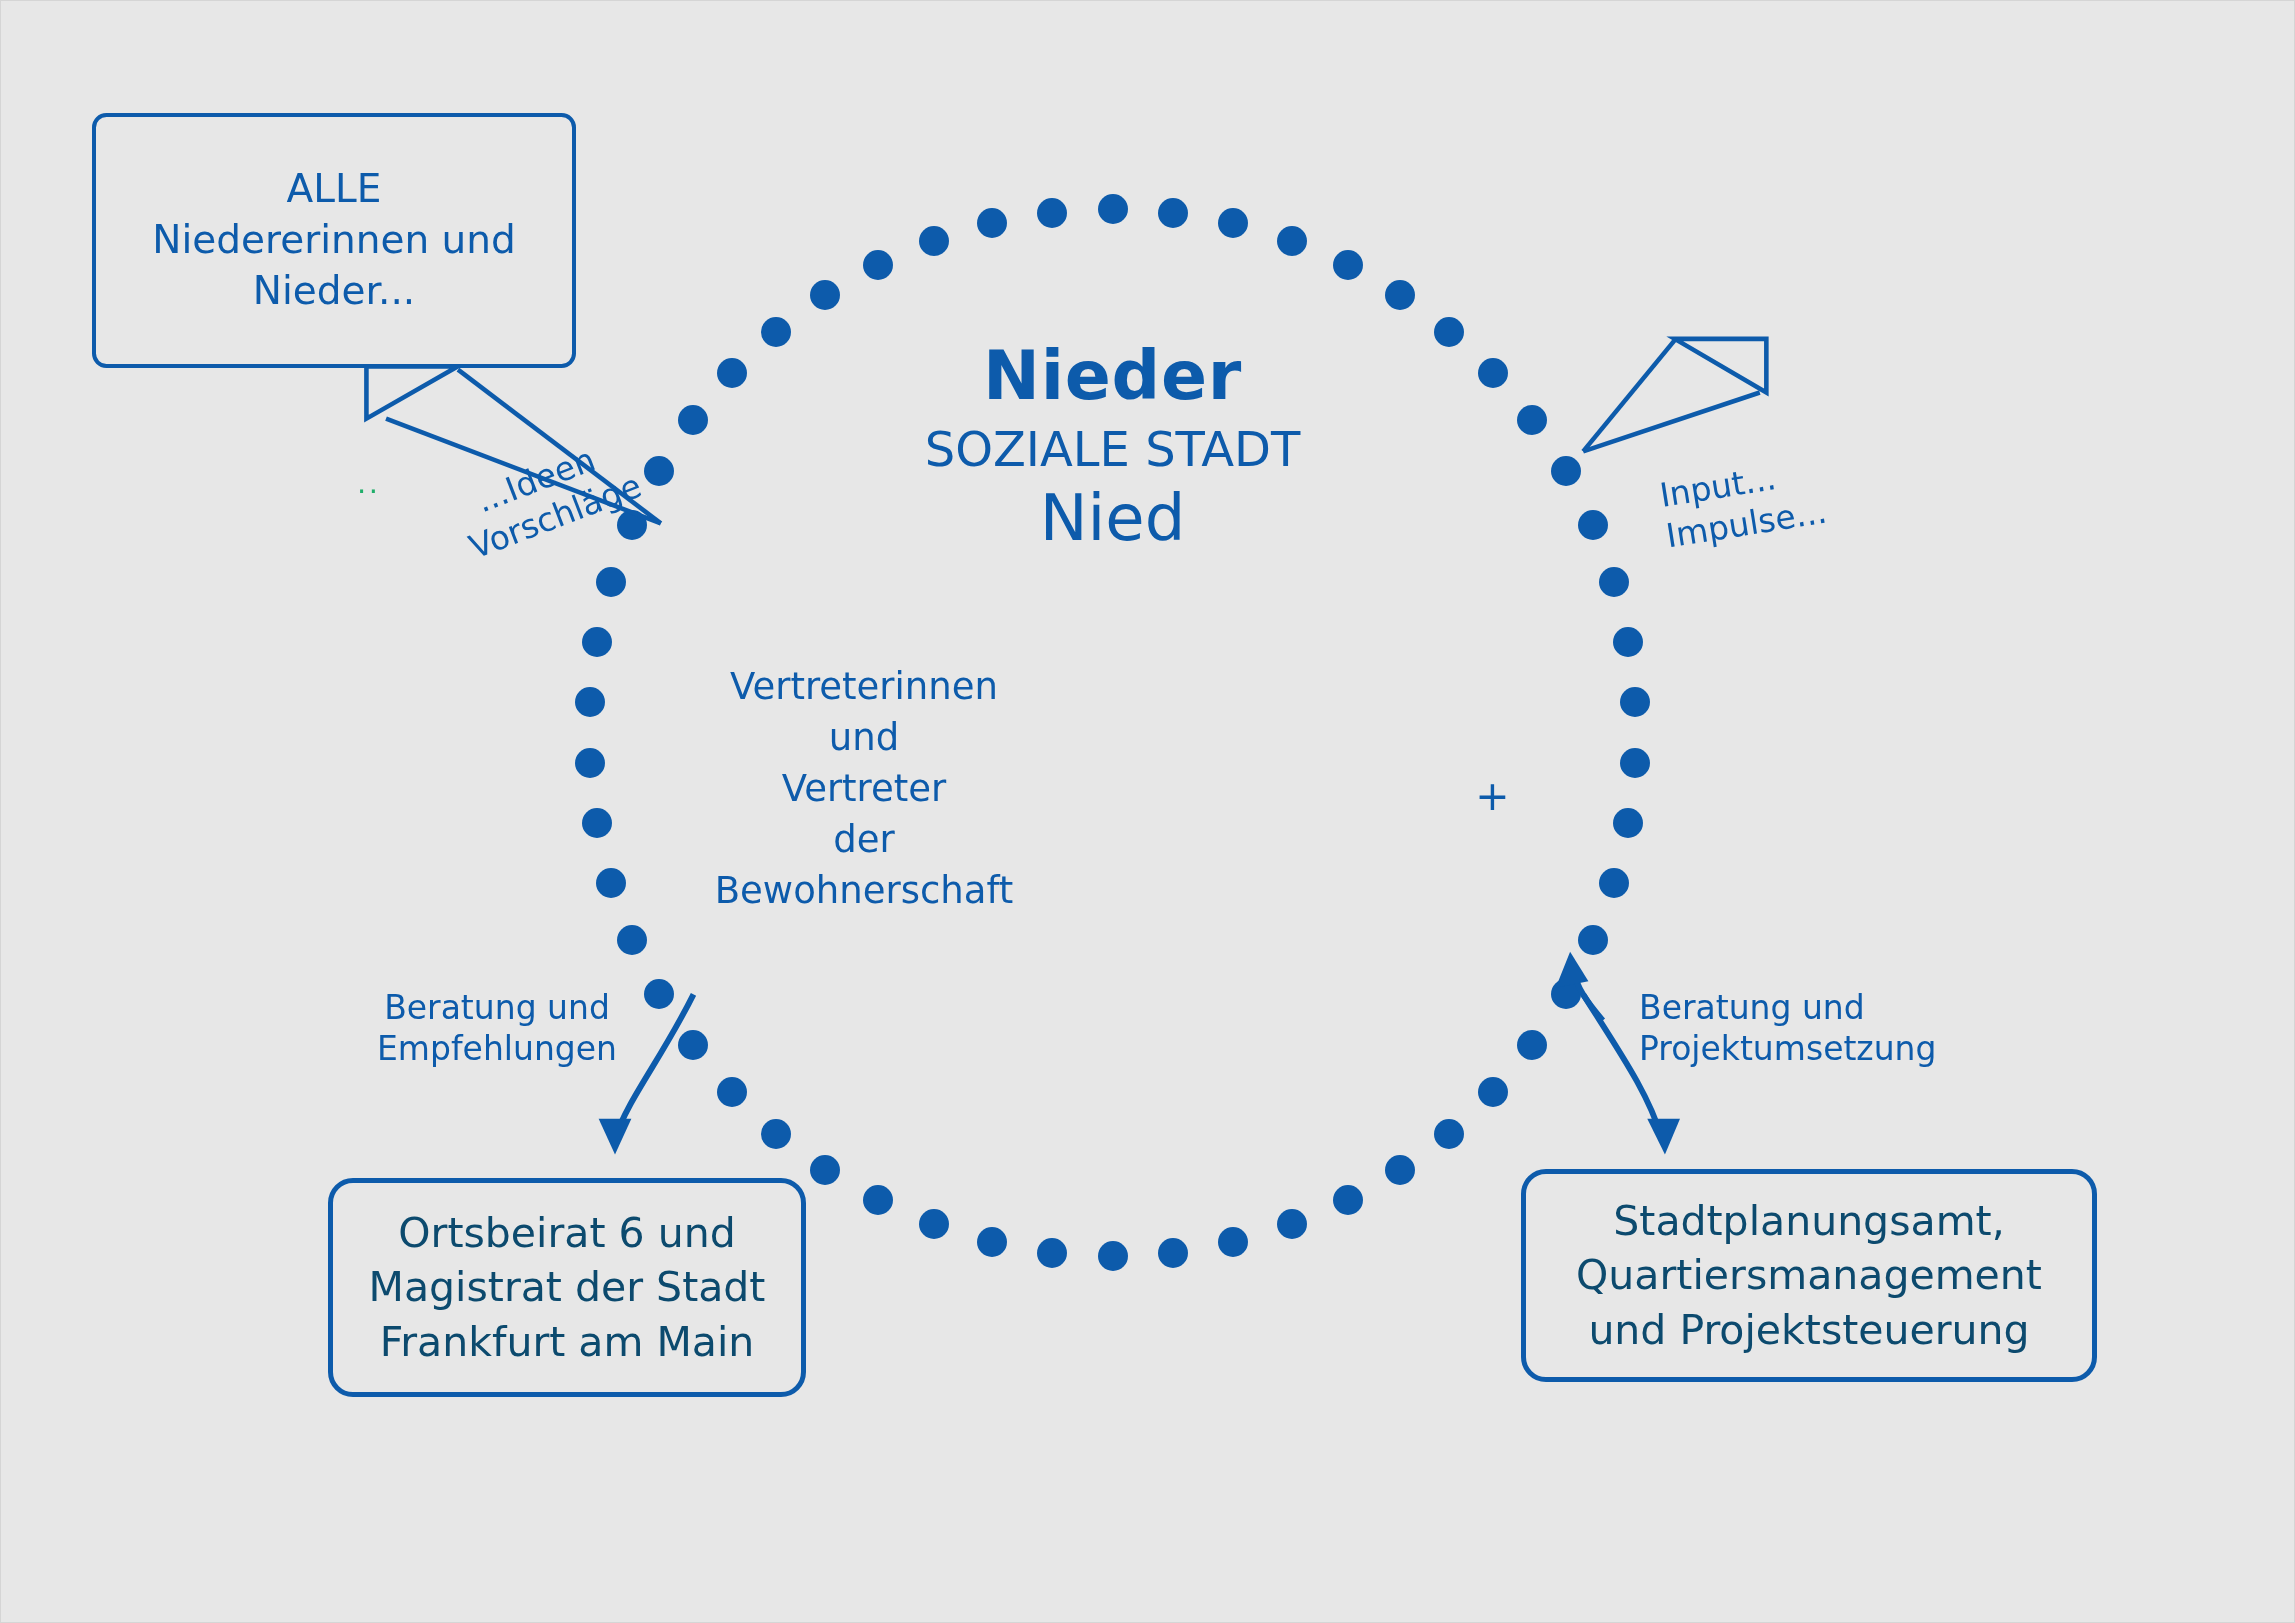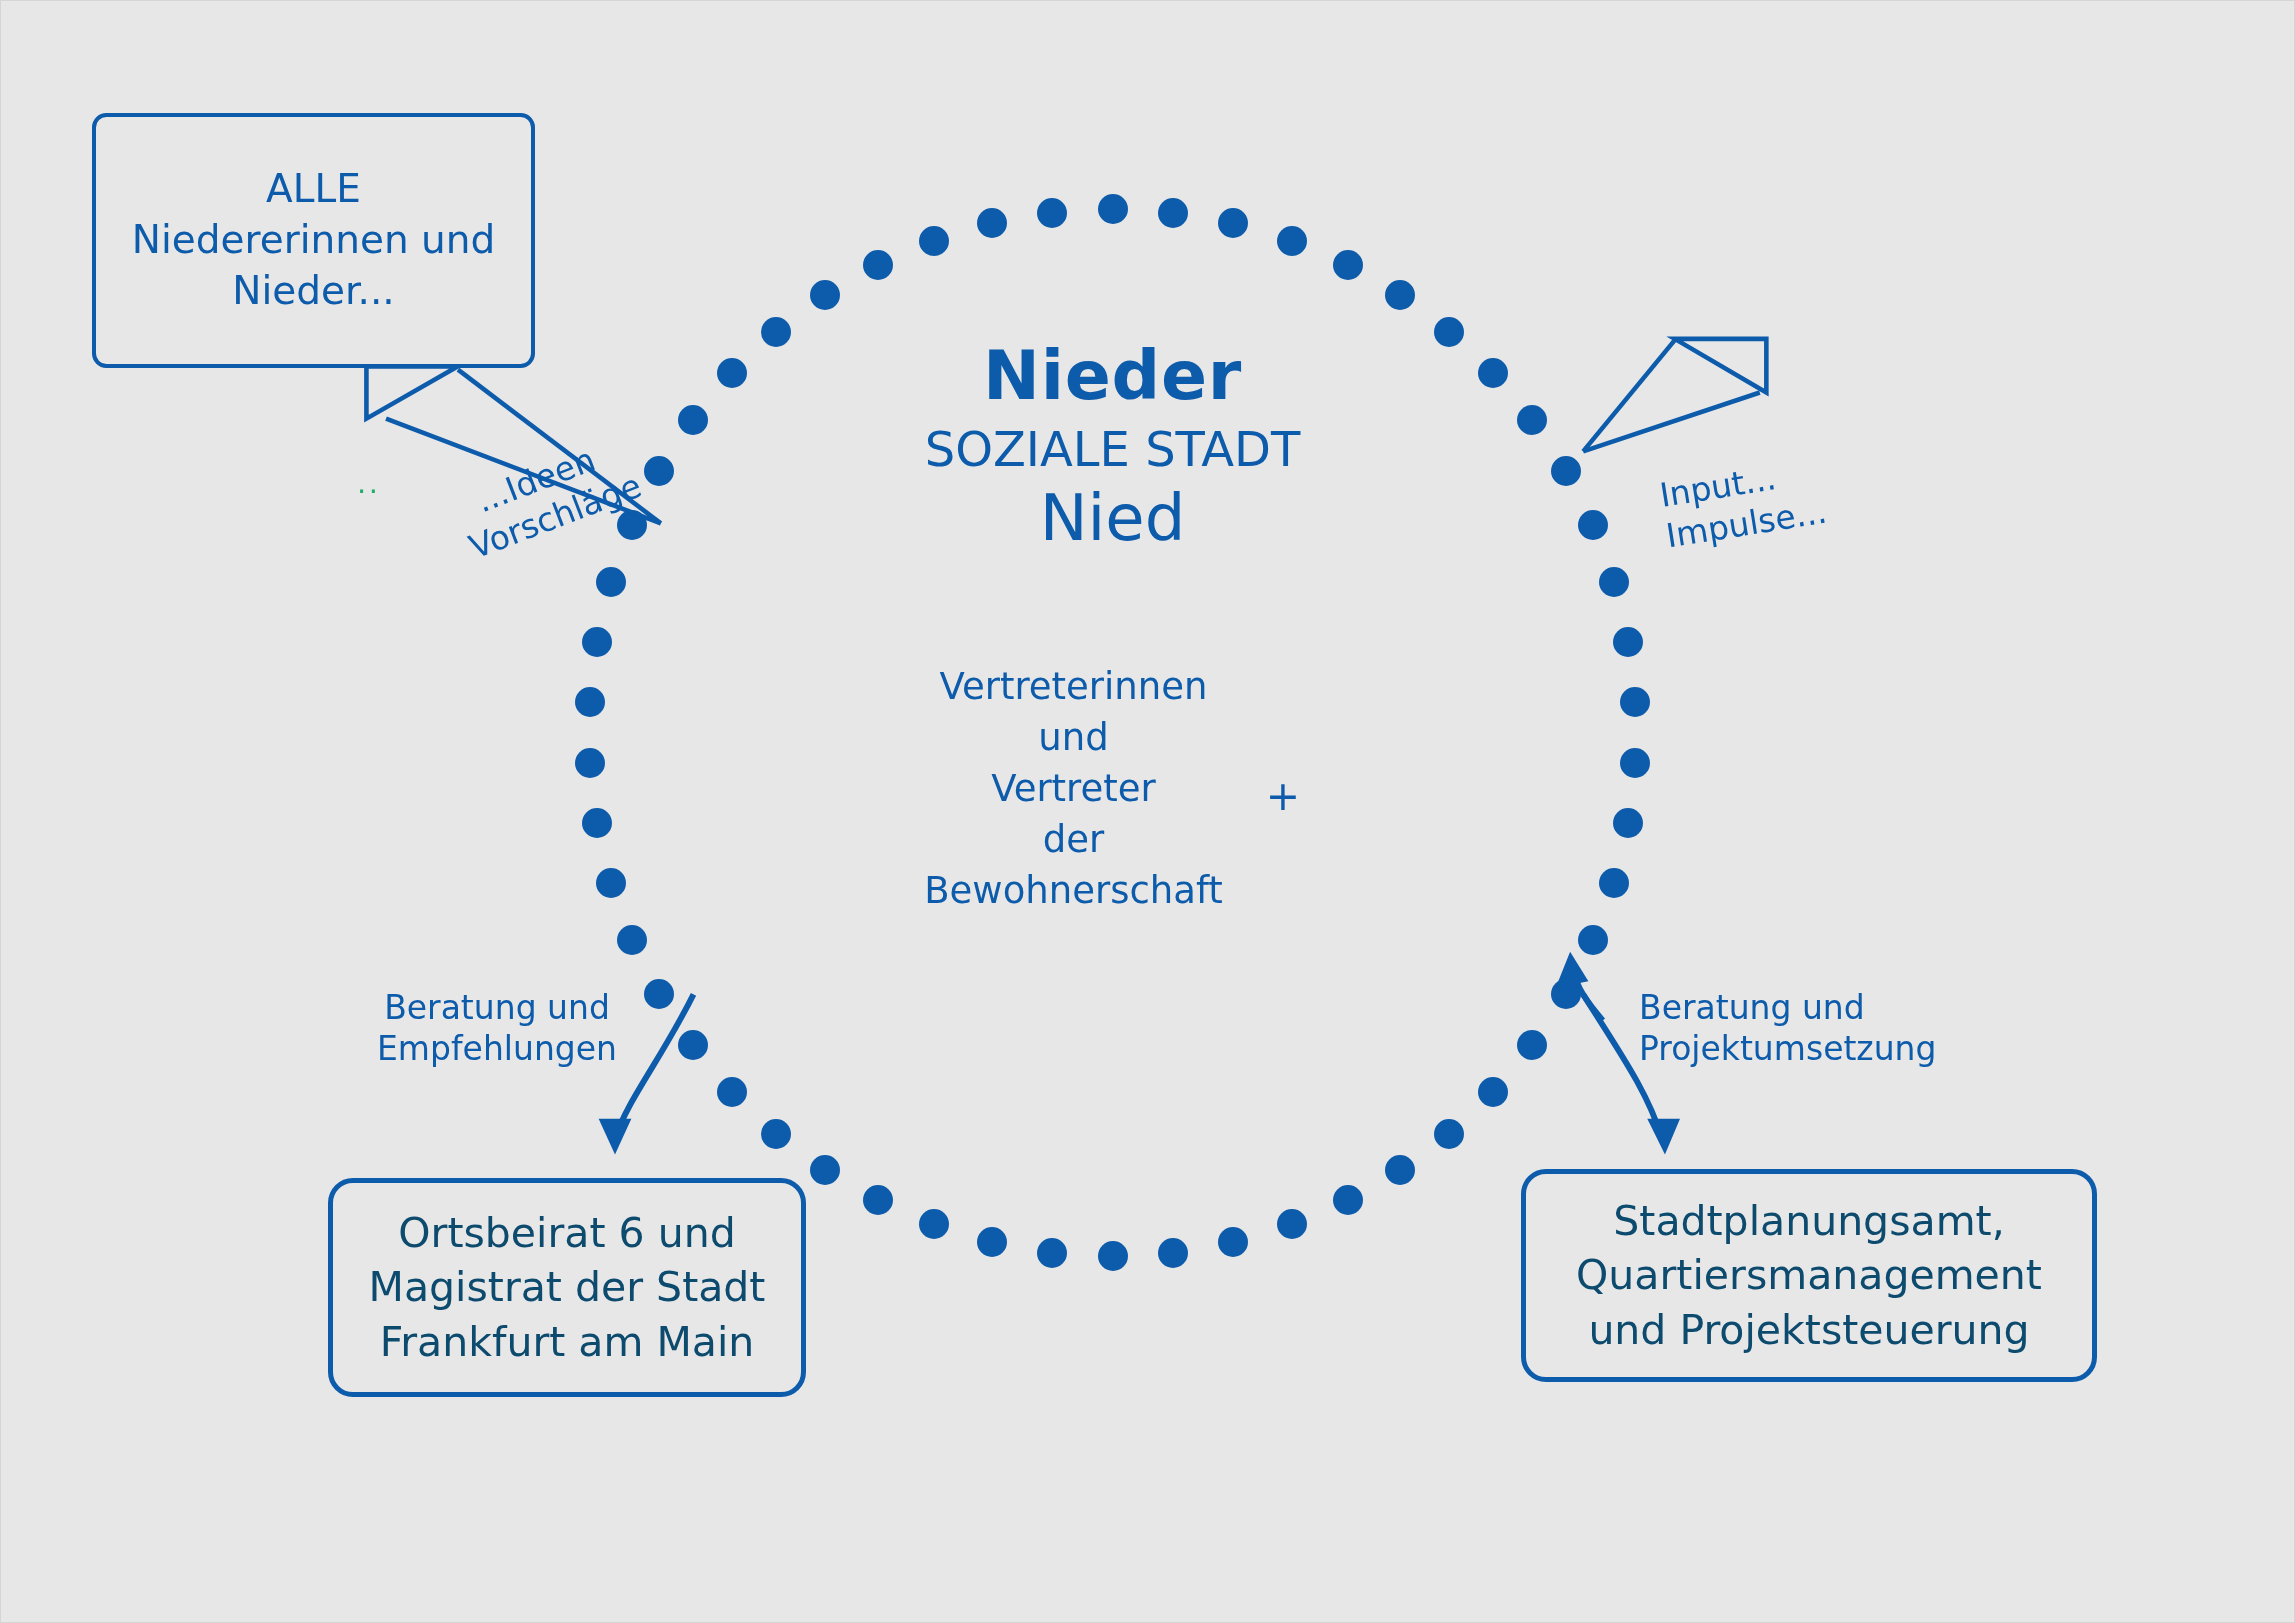--- a/index.html
+++ b/index.html
@@ -71,21 +71,21 @@
     font-weight: 400;
     line-height: 1.22;
   }
 
   .cols {
     position: absolute;
     left: 694px;
     top: 661px;
     width: 838px;
     display: flex;
-    justify-content: center;
+    justify-content: space-between;
     align-items: flex-start;
     color: #0d5bab;
   }
   .col {
     width: 340px;
     text-align: center;
     font-size: 37px;
     line-height: 1.38;
   }
   .plus {
@@ -116,21 +116,21 @@
     color: #0d5bab;
     display: flex;
     align-items: center;
     justify-content: center;
     text-align: center;
     line-height: 1.3;
   }
   #callout-alle {
     left: 92px;
     top: 113px;
-    width: 443px;
+    width: 484px;
     height: 255px;
     font-size: 39px;
     border-radius: 14.4px;
   }
   #callout-workshop {
     left: 1662px;
     top: 123px;
     width: 484px;
     height: 216px;
     font-size: 39px;

